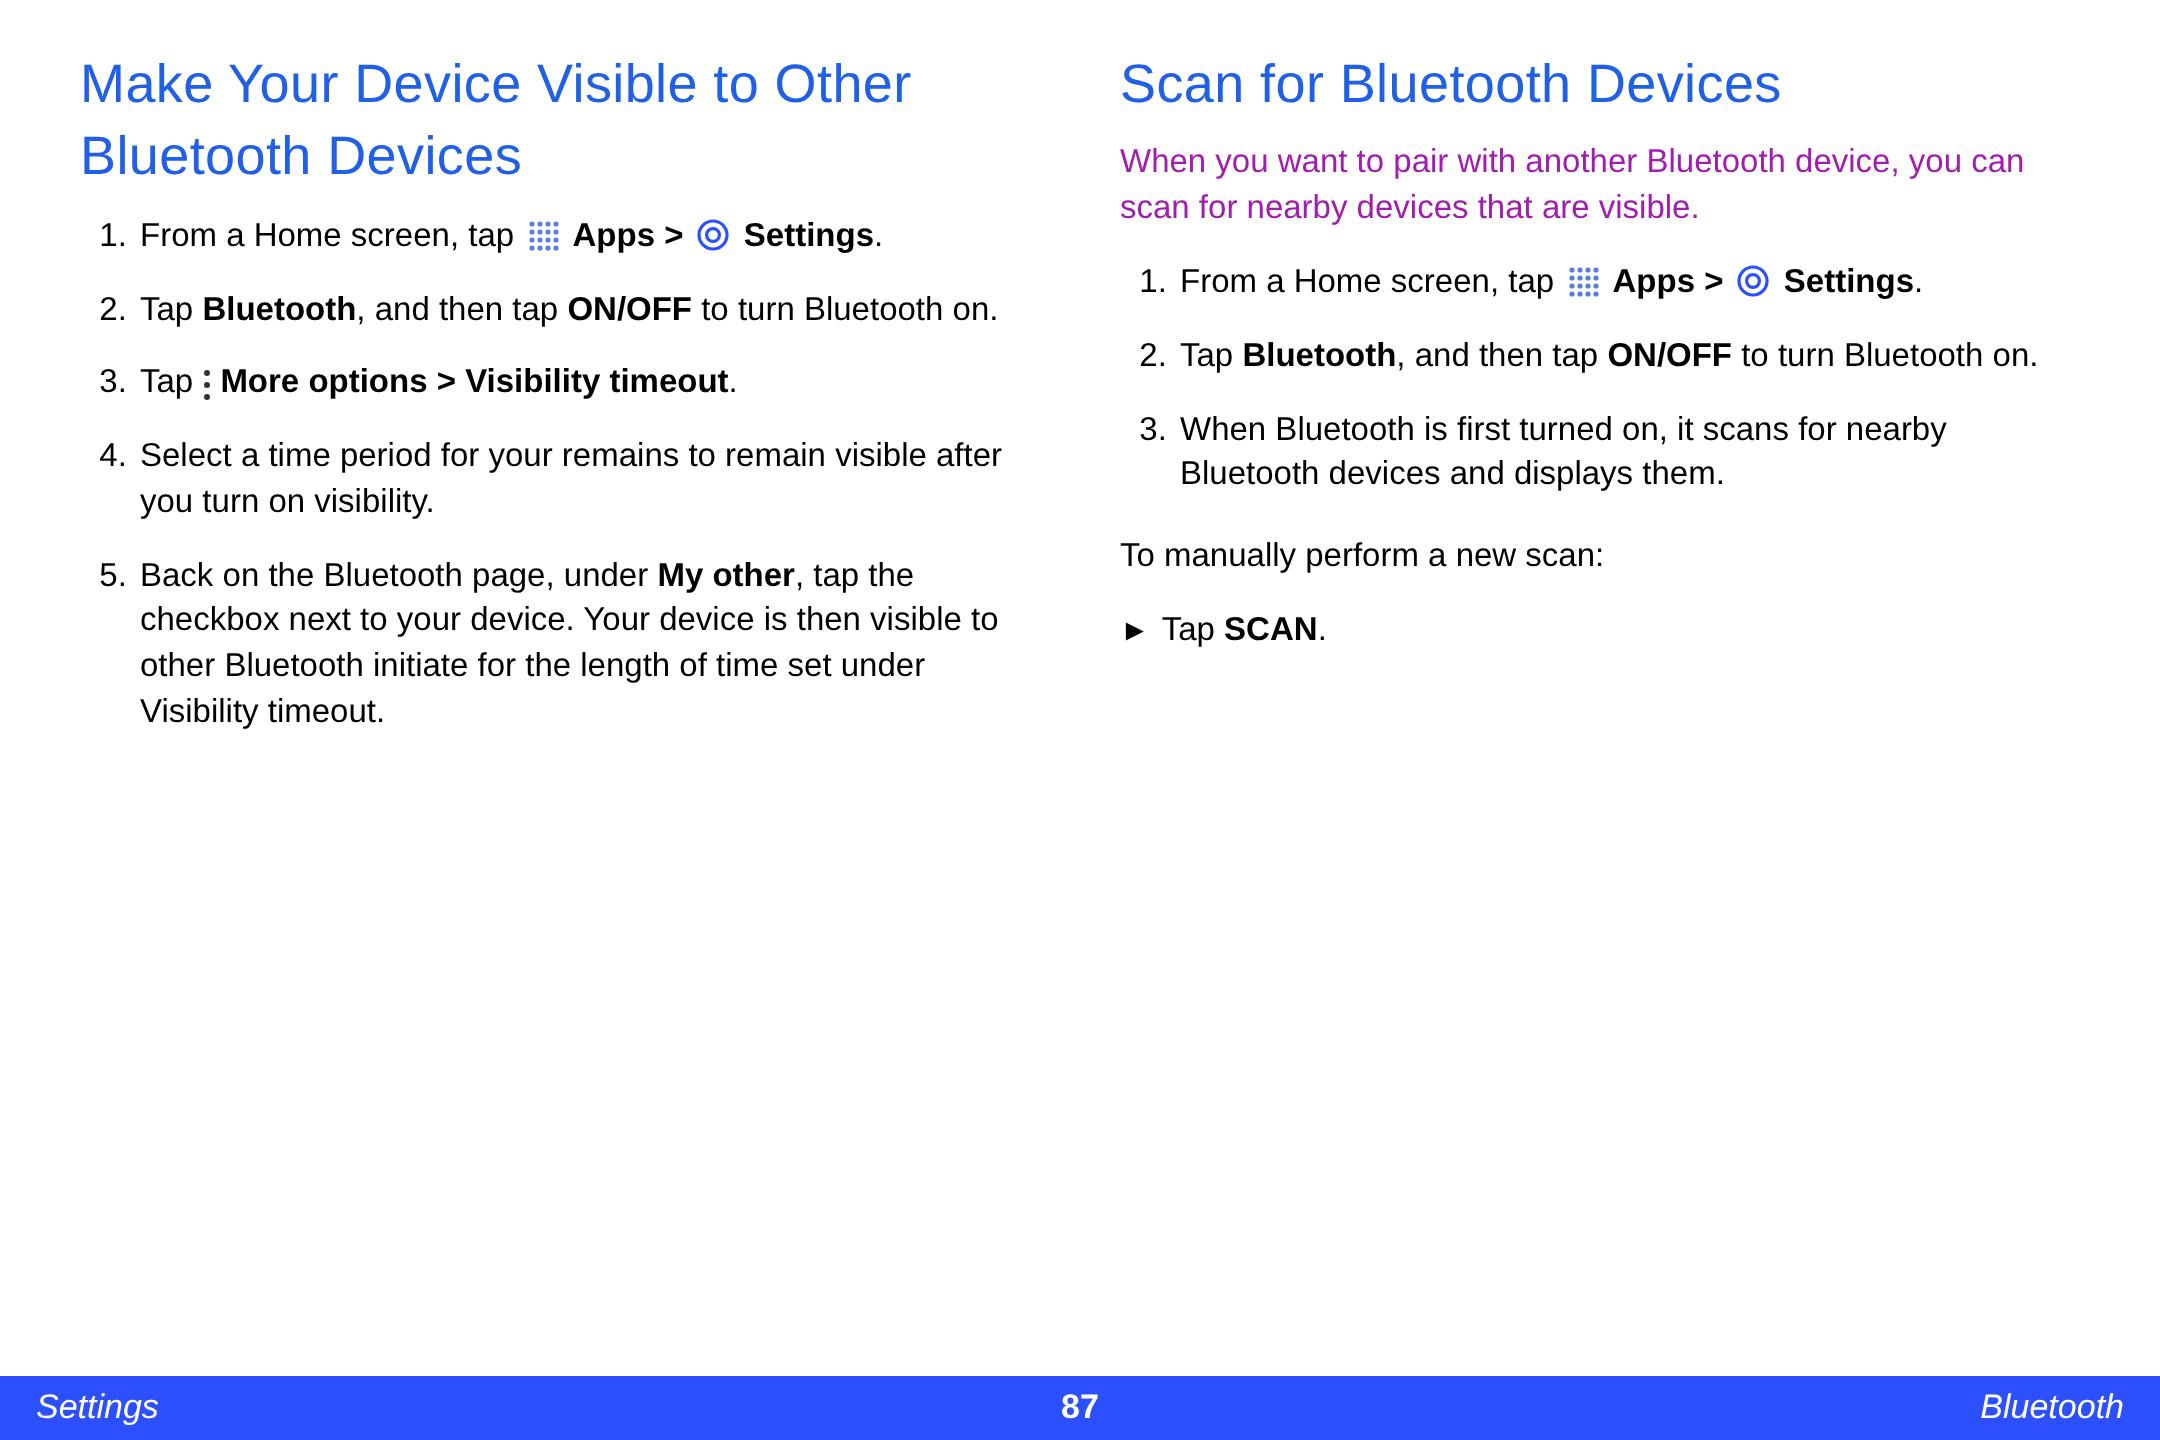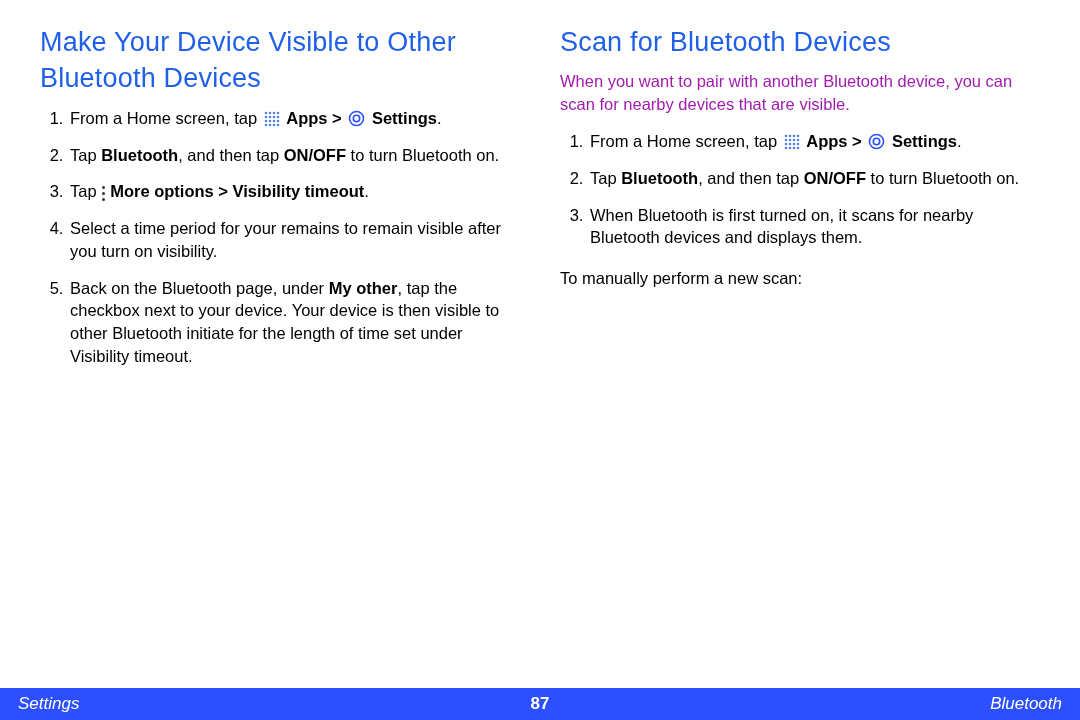--- a/index.html
+++ b/index.html
@@ -210,20 +210,23 @@
               <circle cx="8.5" cy="8.5" r="7" fill="none" stroke="#2c4fff" stroke-width="1.6"></circle>
               <circle cx="8.5" cy="8.5" r="3.2" fill="none" stroke="#2c4fff" stroke-width="1.6"></circle>
             </svg></span> <span class="bold">Settings</span><span>.</span>
       </li>
       <li>
         <span>Tap </span><span class="bold">Bluetooth</span><span>, and then tap </span><span class="bold">ON/OFF</span><span> to turn Bluetooth on.</span>
       </li>
       <li>When Bluetooth is first turned on, it scans for nearby Bluetooth devices and displays them.</li>
     </ol>
     <p class="manual-scan-label">To manually perform a new scan:</p>
+    <p class="tap-scan">
+      <span class="arrow-marker">►</span><span>Tap </span><span class="bold">SCAN</span><span>.</span>
+    </p>
   </div>
 
 </div>
 
 <div class="footer">
   <span>Settings</span>
   <span class="page-no">87</span>
   <span>Bluetooth</span>
 </div>
 

